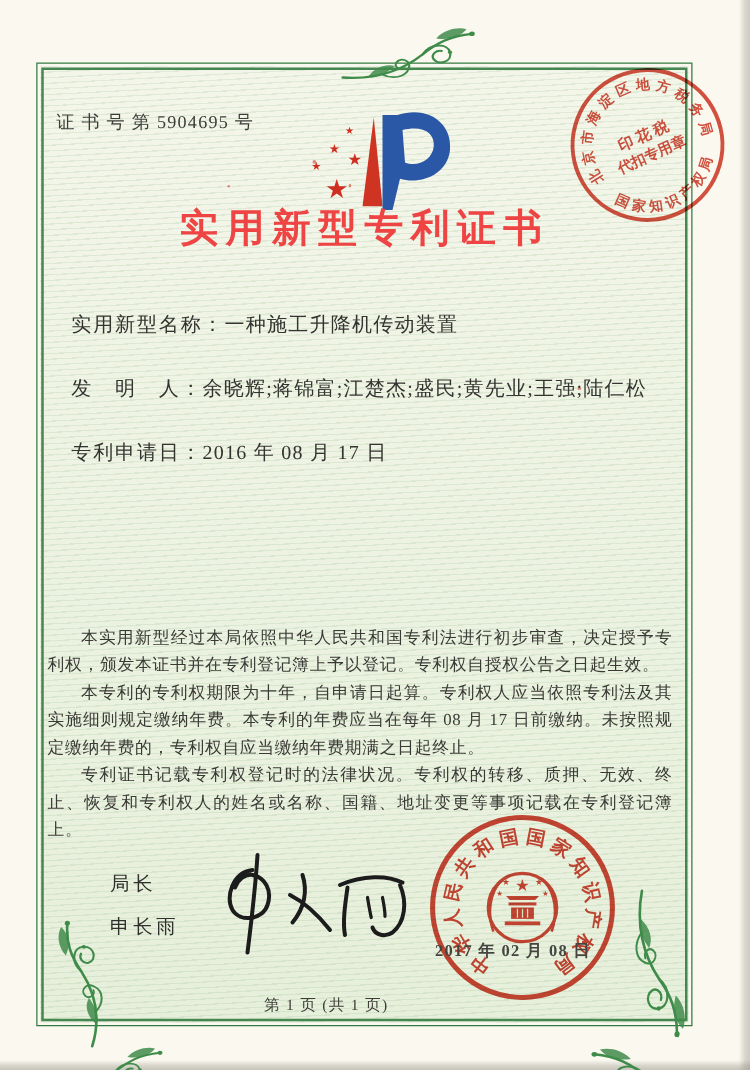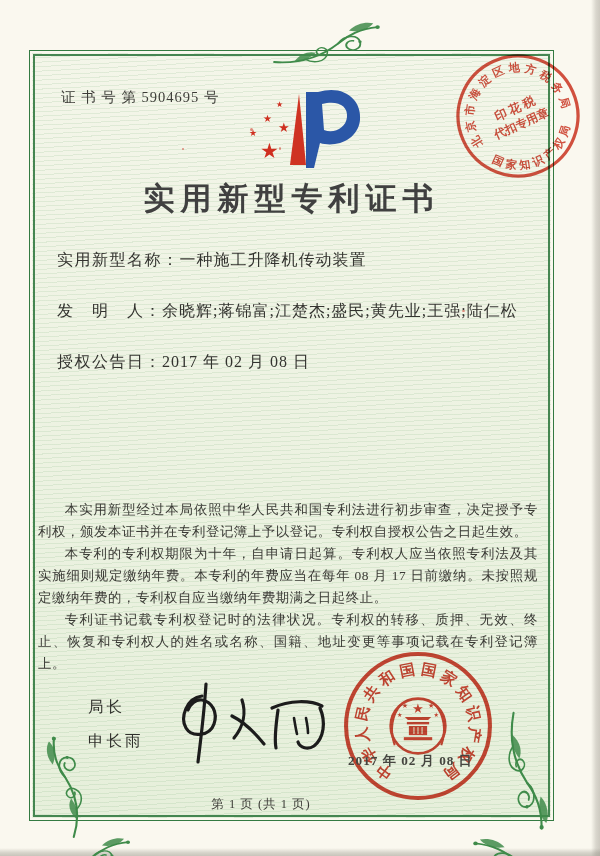--- a/index.html
+++ b/index.html
@@ -22,24 +22,24 @@
   .frame{position:absolute;left:29px;top:50px;width:525px;height:771px;
     border:1px solid var(--border-green);box-sizing:border-box;}
   .frame-inner{position:absolute;left:3px;top:3px;right:3px;bottom:3px;
     border:2px solid var(--border-green);opacity:.9;}
   
   .guilloche{position:absolute;left:32px;top:53px;width:519px;height:765px;
     background:
       repeating-linear-gradient(177deg,rgba(120,175,120,.16) 0 1px,rgba(0,0,0,0) 1px 4.5px),
       linear-gradient(180deg,rgba(225,238,215,.25),rgba(214,232,202,.55));}
   .speckle{position:absolute;border-radius:50%;background:rgba(205,50,35,.55);}
-  .cert-no{position:absolute;left:61px;top:88px;font-size:14.5px;letter-spacing:1px;color:#3d3d38;}
+  .cert-no{position:absolute;left:45px;top:88px;font-size:14.5px;letter-spacing:1px;color:#3d3d38;}
   .logo{position:absolute;left:240px;top:84px;width:130px;height:88px;}
-  .title{position:absolute;left:29px;top:178px;width:525px;text-align:center;
-    font-size:31px;font-weight:700;letter-spacing:6px;color:#404040;}
+  .title{position:absolute;left:29px;top:162px;width:525px;text-align:center;
+    font-size:31px;font-weight:700;letter-spacing:6px;color:#ef4444;}
   .fields{position:absolute;left:57px;top:250px;right:58px;}
   .field-row{margin-bottom:30px;font-size:16px;white-space:nowrap;}
   .field-label{letter-spacing:1.5px;color:#33332f;}
   .field-value{letter-spacing:1px;color:#33332f;}
   .paragraphs{position:absolute;left:38px;top:499px;width:500px;}
   .paragraphs p{margin:0;font-size:13.4px;line-height:22px;text-indent:2em;
     text-align:justify;letter-spacing:.6px;color:#3a3a35;}
   .signer{position:absolute;left:88px;top:697px;font-size:15.5px;letter-spacing:3px;color:#2f2f2b;}
   .signer div{margin-bottom:13px;}
   .signature{position:absolute;left:172px;top:678px;width:165px;height:95px;}
@@ -110,21 +110,21 @@
     <path fill="#cf3322" d="M59,10 L66,81 L50,81 Z"></path>
     <path fill="#2b57a7" fill-rule="evenodd" d="M66,8 L78,8 C104,0 122,16 120,36 C118,56 96,64 80,59 L74,84 L66,84 Z
          M82,20 C98,16 108,22 107,33 C106,44 94,50 84,46 Z"></path>
   </svg>
 
   <div class="title">实用新型专利证书</div>
 
   <div class="fields">
       <div class="field-row"><span class="field-label">实用新型名称：</span><span class="field-value">一种施工升降机传动装置</span></div>
       <div class="field-row"><span class="field-label">发　明　人：</span><span class="field-value">余晓辉;蒋锦富;江楚杰;盛民;黄先业;王强;陆仁松</span></div>
-      <div class="field-row"><span class="field-label">授权公告日：</span><span class="field-value">2017 年 02 月 08 日</span></div>
+      <div class="field-row"><span class="field-label">专利申请日：</span><span class="field-value">2016 年 08 月 17 日</span></div>
     </div>
 
   <div class="paragraphs">
       <p>本实用新型经过本局依照中华人民共和国专利法进行初步审查，决定授予专利权，颁发本证书并在专利登记簿上予以登记。专利权自授权公告之日起生效。</p>
       <p>本专利的专利权期限为十年，自申请日起算。专利权人应当依照专利法及其实施细则规定缴纳年费。本专利的年费应当在每年 08 月 17 日前缴纳。未按照规定缴纳年费的，专利权自应当缴纳年费期满之日起终止。</p>
       <p>专利证书记载专利权登记时的法律状况。专利权的转移、质押、无效、终止、恢复和专利权人的姓名或名称、国籍、地址变更等事项记载在专利登记簿上。</p>
     </div>
 
   <div class="signer">
     <div>局长</div>

